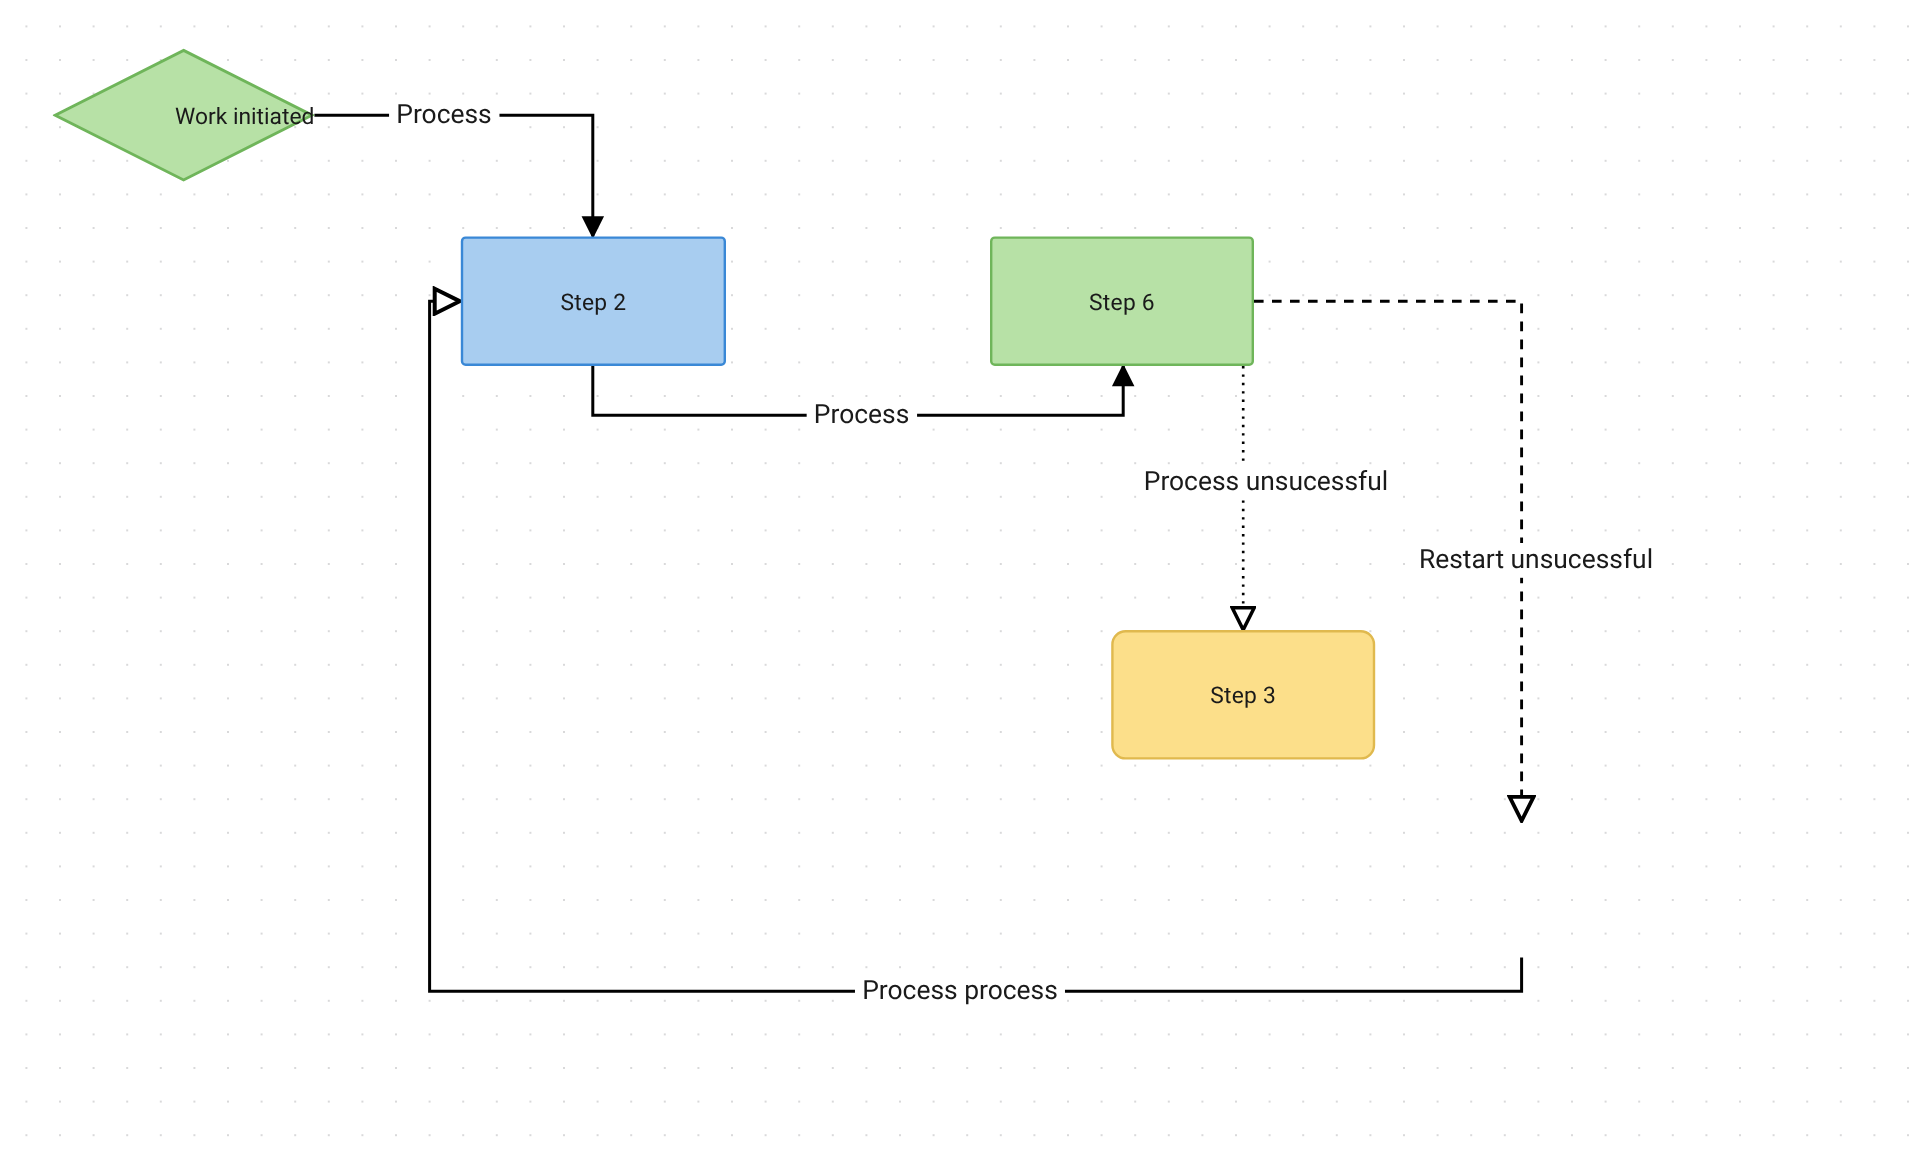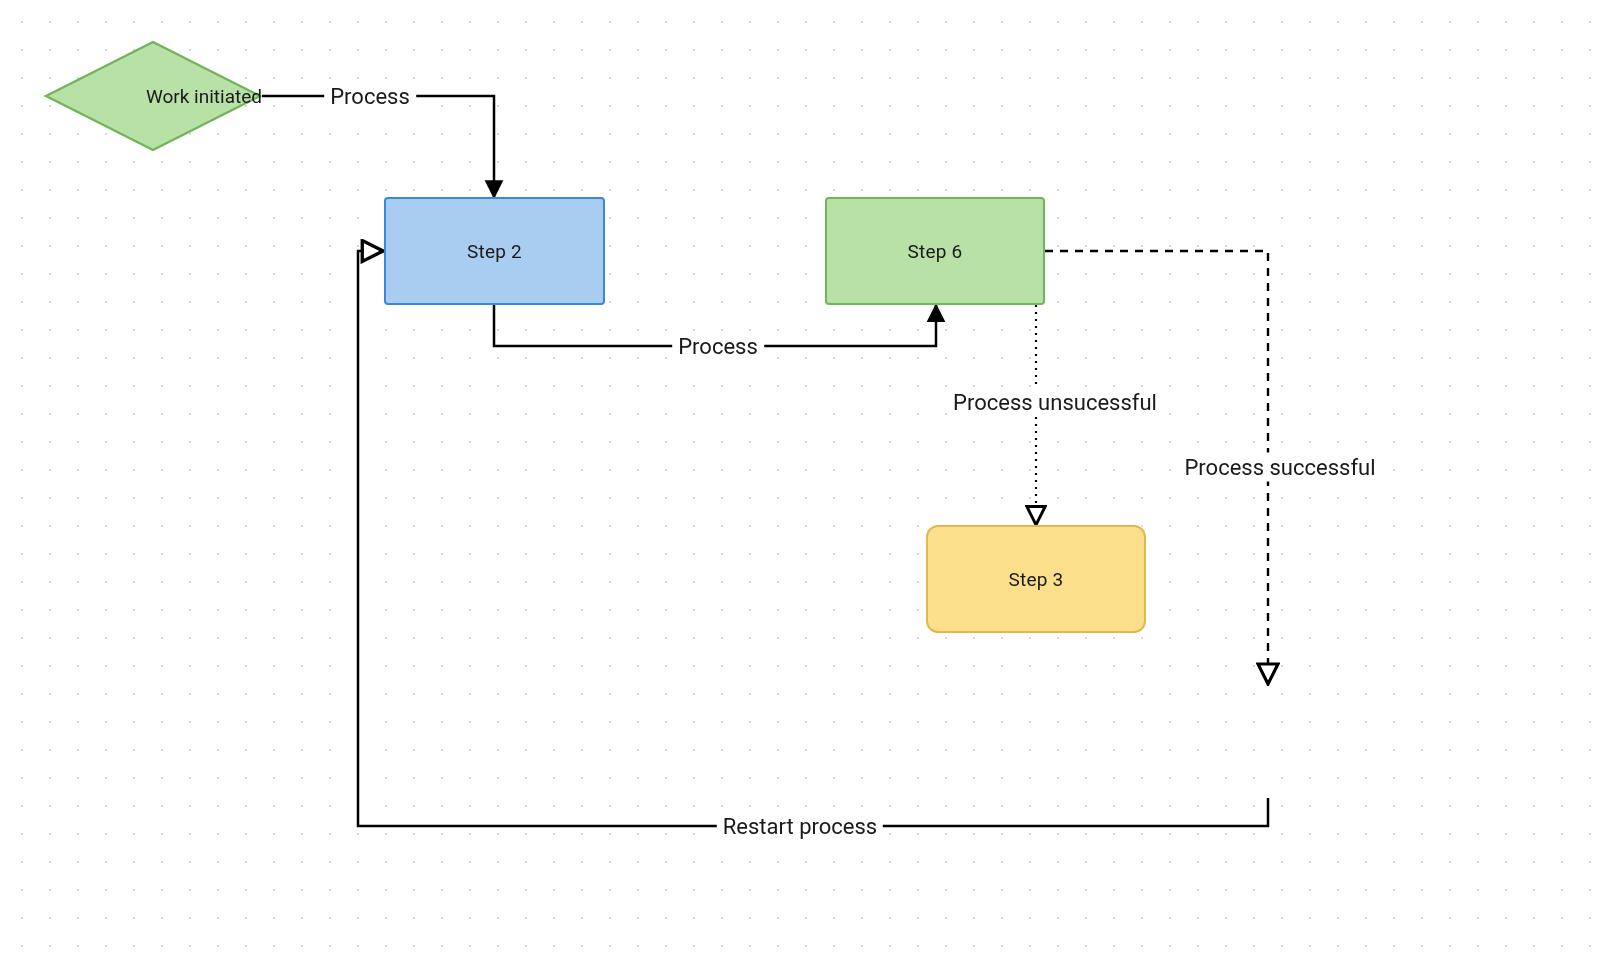--- a/index.html
+++ b/index.html
@@ -93,22 +93,22 @@
     <path d="M 1036 305 L 1036 523" fill="none" stroke="#000" stroke-width="2.2" stroke-dasharray="2 5" marker-end="url(#arrow-open)"></path>
 
     <path d="M 1045 251 L 1268 251 L 1268 682" fill="none" stroke="#000" stroke-width="2.4" stroke-dasharray="8 7" marker-end="url(#arrow-open)"></path>
 
     <path d="M 1268 798 L 1268 826 L 358 826 L 358 251 L 381 251" fill="none" stroke="#000" stroke-width="2.5" marker-end="url(#arrow-open)"></path>
   </svg>
 
   <div class="edge-label" style="left:370px; top:96px;"><span>Process</span></div>
   <div class="edge-label" style="left:718px; top:346px;"><span>Process</span></div>
   <div class="edge-label" style="left:1055px; top:402px;"><span>Process unsucessful</span></div>
-  <div class="edge-label" style="left:1280px; top:467px;"><span>Process successful</span></div>
-  <div class="edge-label" style="left:800px; top:826px;"><span>Restart process</span></div>
+  <div class="edge-label" style="left:1280px; top:467px;"><span>Restart unsucessful</span></div>
+  <div class="edge-label" style="left:800px; top:826px;"><span>Process process</span></div>
 
   <div class="diamond-wrap" style="left:44px; top:40px; width:218px; height:112px;">
     <svg width="218" height="112" viewBox="0 0 218 112">
       <polygon points="109,2 216,56 109,110 2,56" fill="#b7e1a6" stroke="#6fb55a" stroke-width="2.4"></polygon>
     </svg>
     <div class="lbl">
         <span>Work initiated</span>
       </div>
   </div>
 

